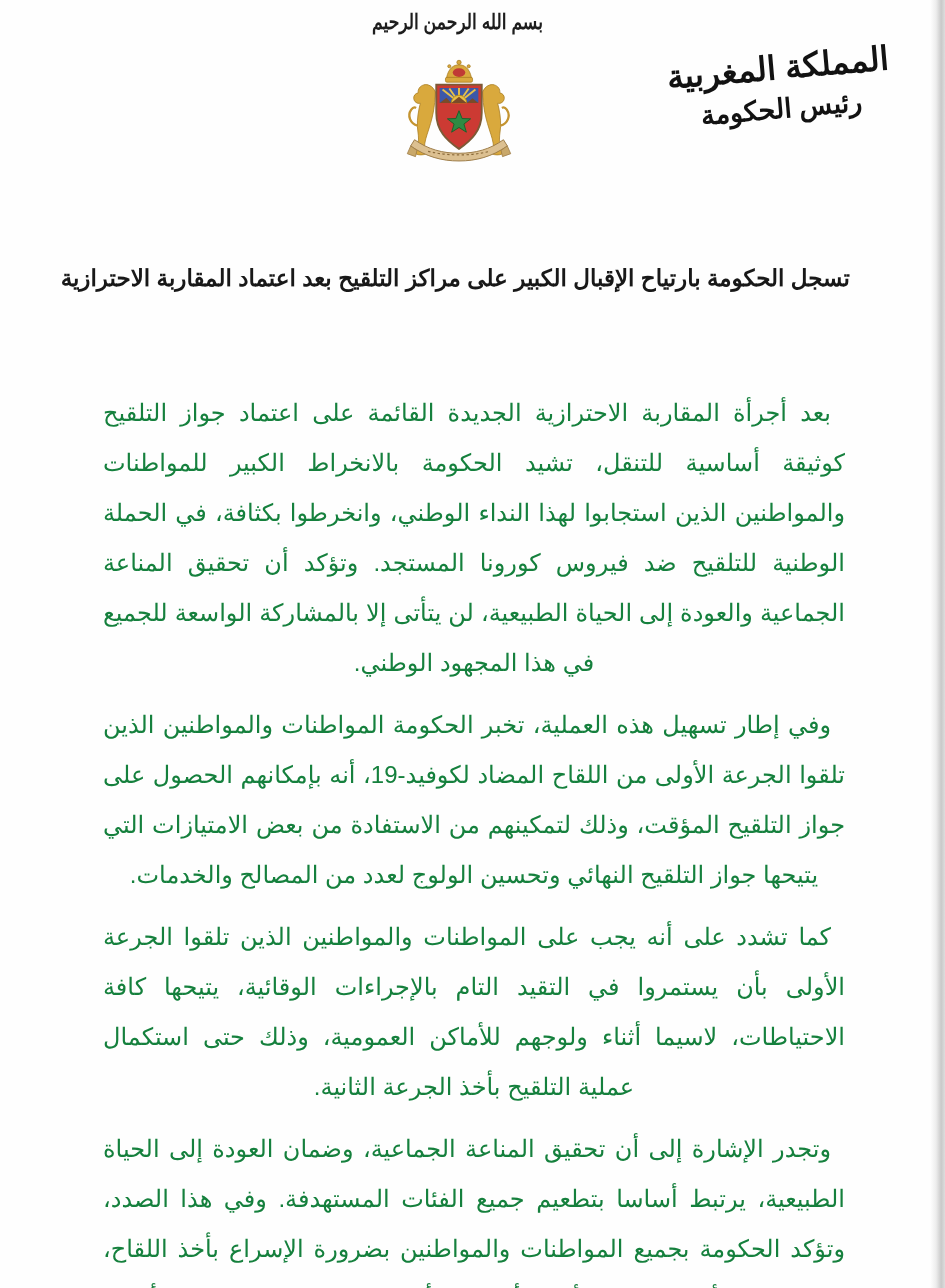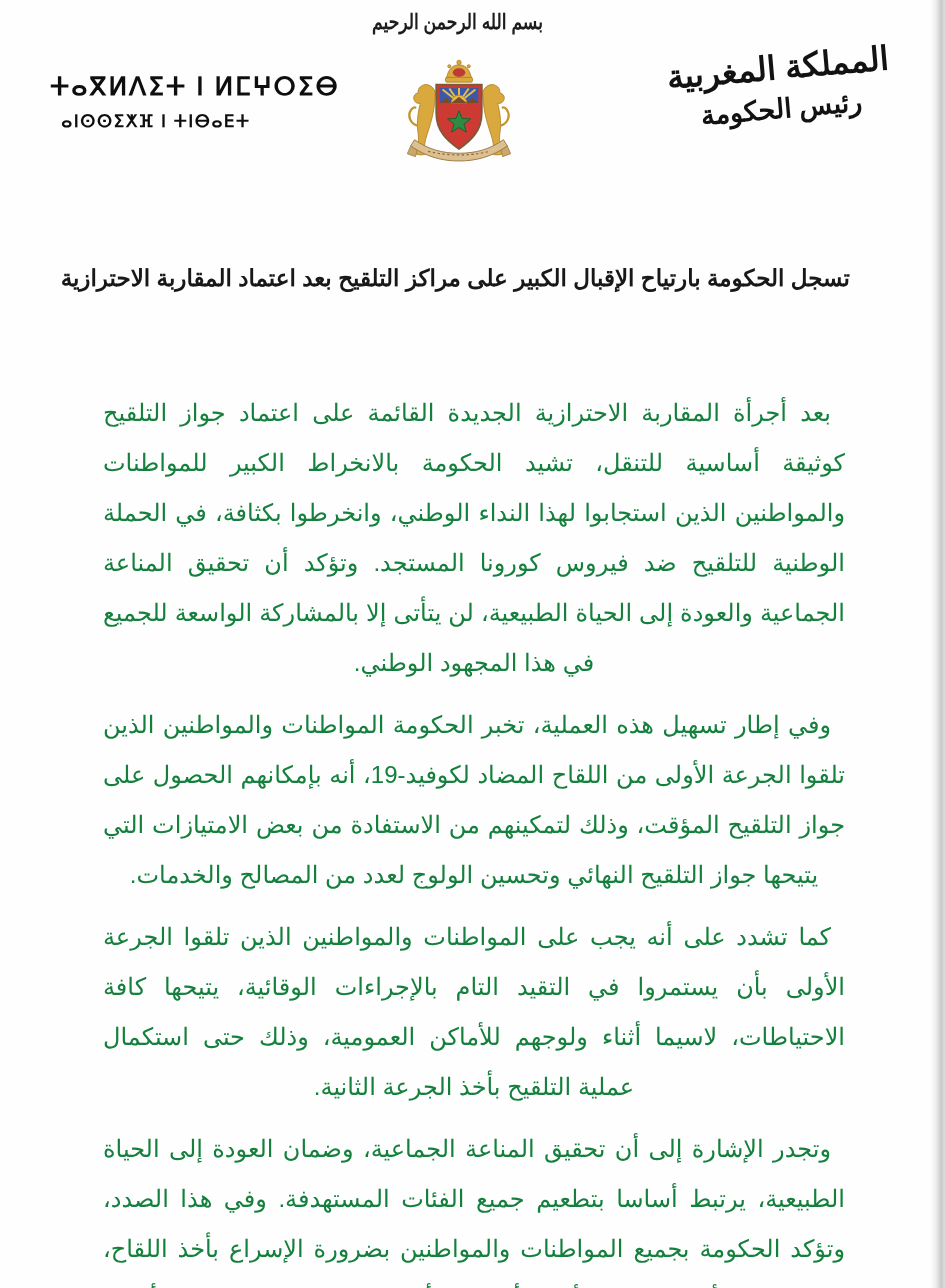--- a/index.html
+++ b/index.html
@@ -52,24 +52,20 @@
 </style>
 </head>
 <body>
 
 <div class="page">
 
   <div class="scan-edge"></div>
 
   <div class="bismillah">بسم الله الرحمن الرحيم</div>
 
-  <div class="tifinagh-block">
-    <div class="tifinagh-line1">ⵜⴰⴳⵍⴷⵉⵜ ⵏ ⵍⵎⵖⵔⵉⴱ</div>
-    <div class="tifinagh-line2">ⴰⵏⵙⵙⵉⵅⴼ ⵏ ⵜⵏⴱⴰⴹⵜ</div>
-  </div>
 
   <svg class="emblem" width="116" height="122" viewBox="0 0 120 126" aria-hidden="true">
 
     <g stroke="#a87c1f" stroke-width="0.8">
       <path d="M47,23 C49,12 55,9 60,9 C65,9 71,12 73,23 Z" fill="#d9a93d"></path>
       <ellipse cx="60" cy="17" rx="6.5" ry="4.5" fill="#c03a35" stroke="none"></ellipse>
       <rect x="46" y="22" width="28" height="5" rx="1.5" fill="#d9a93d"></rect>
       <circle cx="60" cy="6.5" r="2.2" fill="#d9a93d"></circle>
       <circle cx="50" cy="10.5" r="1.6" fill="#d9a93d"></circle>
       <circle cx="70" cy="10.5" r="1.6" fill="#d9a93d"></circle>

